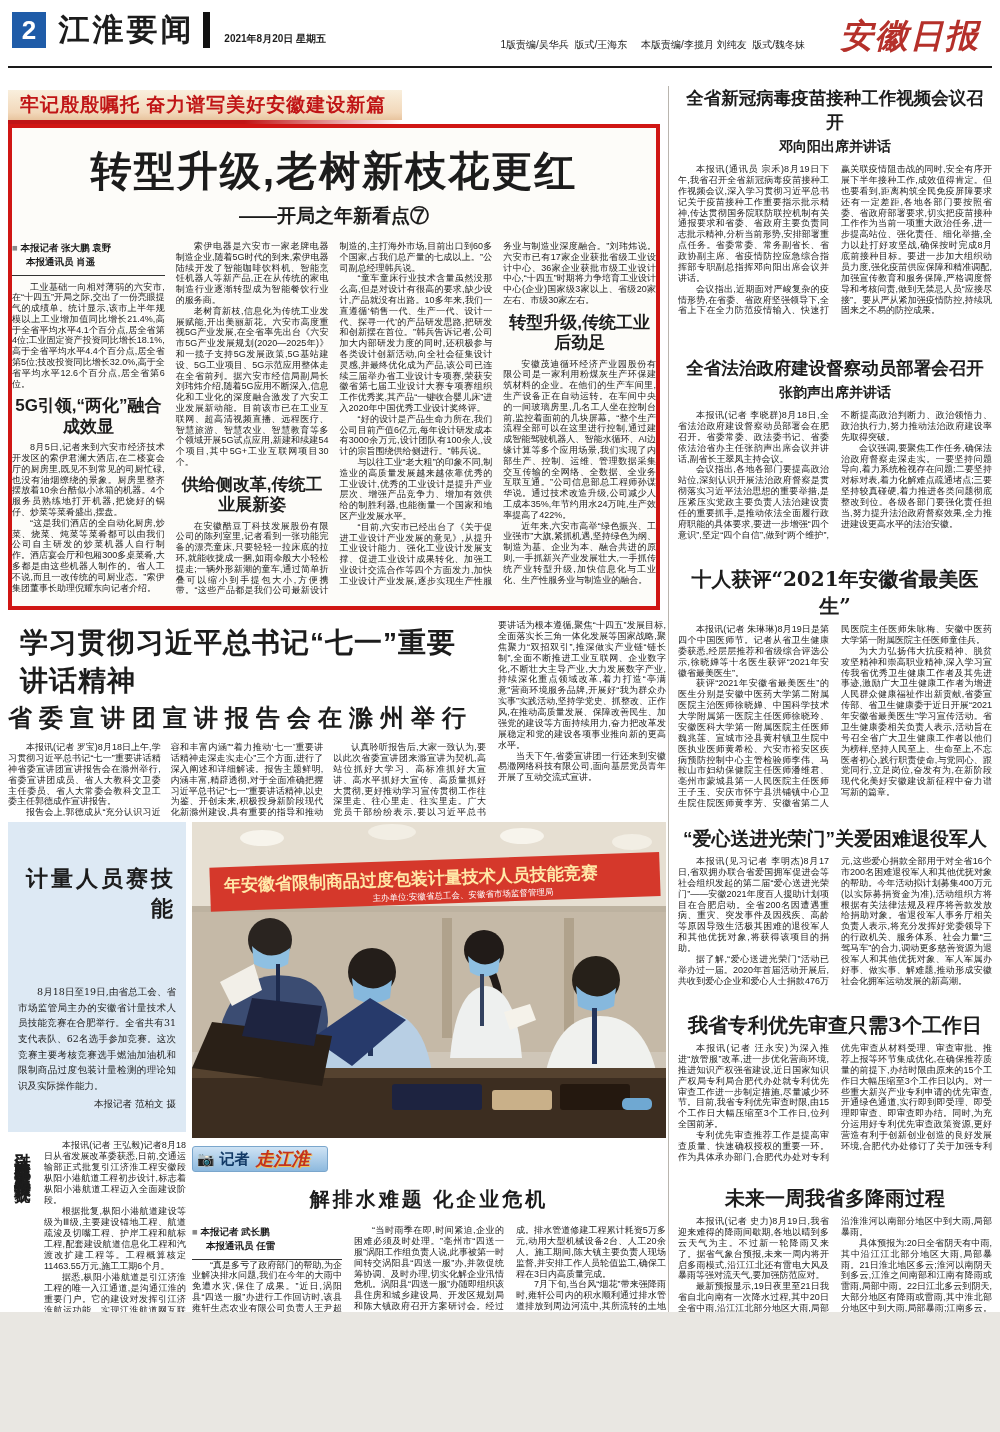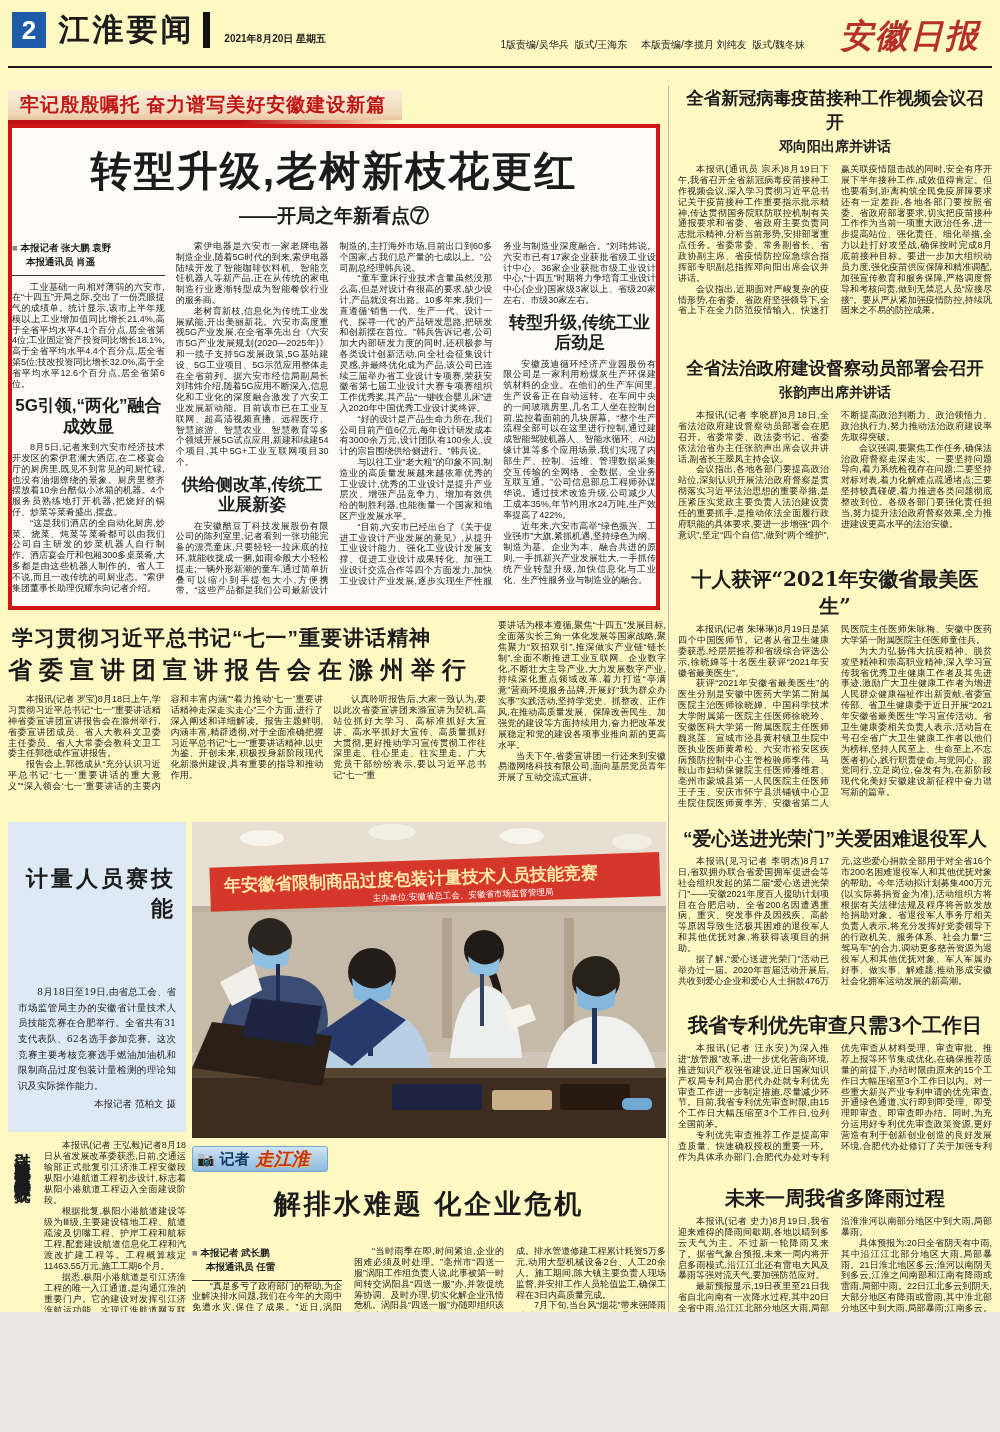--- a/index.html
+++ b/index.html
@@ -1,16 +1,16 @@
 <!DOCTYPE html>
 <html><head>
 <meta charset="utf-8">
 <style>
   html,body{margin:0;padding:0;background:#e9e7e2;}
-  .page{position:relative;width:1000px;height:1312px;margin:0 auto;background:#fef9c3;
+  .page{position:relative;width:1000px;height:1312px;margin:0 auto;background:#ffffff;
         font-family:"Liberation Sans",sans-serif;color:#1c1c1c;overflow:hidden;}
   
   .masthead{position:absolute;left:12px;top:12px;right:10px;height:50px;}
   .pagenum{display:inline-block;vertical-align:top;width:34px;height:36px;background:#1f5ca8;color:#fff;
            font-size:26px;font-weight:bold;text-align:center;line-height:36px;}
   .section-title{display:inline-block;vertical-align:top;font-size:31px;font-weight:bold;letter-spacing:3px;line-height:36px;margin-left:8px;}
   .section-bar{display:inline-block;vertical-align:top;width:7px;height:36px;background:#111;margin-left:4px;}
   .m-date{display:inline-block;vertical-align:bottom;font-size:10px;margin-left:10px;line-height:14px;padding-bottom:2px;font-weight:bold;}
   .editors{position:absolute;right:185px;top:26px;font-size:10px;color:#222;white-space:pre;}
   .paper-logo{position:absolute;right:10px;top:2px;font-size:33px;color:#b5302a;font-weight:bold;font-style:italic;
@@ -37,21 +37,21 @@
   .rightcol{position:absolute;left:678px;top:84px;width:314px;height:1348px;overflow:hidden;}
   .r-art{margin-bottom:16px;}
   .r-title{text-align:center;font-weight:bold;font-size:17.5px;letter-spacing:0;margin:2px 0 4px;}
   .r-title.big{font-size:20px;font-family:"DejaVu Serif",serif;}
   .r-sub{text-align:center;font-weight:bold;font-size:14px;font-family:"DejaVu Serif",serif;margin:0 0 8px;}
   .r-body{columns:2;column-gap:12px;font-size:9px;line-height:1.21;text-align:justify;overflow:hidden;}
   .r-body p{margin:0;text-indent:2em;}
   
   .midband{position:absolute;left:8px;top:620px;width:658px;height:196px;display:flex;overflow:hidden;}
   .mid-left{width:478px;}
-  .mid-t1{font-size:21px;font-weight:bold;letter-spacing:1px;margin:4px 4px 2px;}
+  .mid-t1{font-size:28px;font-weight:bold;letter-spacing:1px;margin:4px 12px 2px;}
   .mid-t2{font-size:24px;font-weight:bold;letter-spacing:7px;margin:0 0 8px;}
   .mid-body{columns:3;column-gap:10px;height:118px;overflow:hidden;font-size:9px;line-height:1.21;text-align:justify;}
   .mid-body p,.mid-right p{margin:0;text-indent:2em;}
   .mid-right{width:168px;margin-left:12px;font-size:9px;line-height:1.21;text-align:justify;overflow:hidden;}
   p.cont{text-indent:0 !important;}
   
   .leftband{position:absolute;left:8px;top:822px;width:178px;}
   .jiliang{background:#dde9f4;height:310px;padding:8px 10px;box-sizing:border-box;overflow:hidden;}
   .jl-title{text-align:right;font-size:22px;font-weight:bold;letter-spacing:3px;margin:34px 0 60px;}
   .jl-cap{font-size:9.5px;line-height:1.65;text-align:justify;font-family:"DejaVu Serif",serif;text-indent:2em;}
@@ -64,21 +64,21 @@
   
   .photo{position:absolute;left:192px;top:822px;width:474px;height:316px;overflow:hidden;}
   
   .bottomband{position:absolute;left:192px;top:1146px;width:474px;height:286px;overflow:hidden;}
   .badge{display:inline-flex;align-items:center;height:24px;border-radius:3px;padding:0 18px 0 4px;
          background:linear-gradient(180deg,#cfe3f4,#8db9de);border:1px solid #7aa6cc;}
   .badge .cam{font-size:14px;margin-right:5px;}
   .badge .b1{font-size:15px;font-weight:bold;color:#123a66;margin-right:6px;}
   .badge .b2{font-size:18px;font-weight:bold;font-style:italic;color:#c3331c;font-family:"DejaVu Serif",serif;
              text-shadow:1px 1px 0 #f0c35c;}
-  .ps-title{text-align:center;font-size:27px;font-weight:bold;letter-spacing:3px;margin:14px 0 24px;}
+  .ps-title{text-align:center;font-size:20px;font-weight:bold;letter-spacing:3px;margin:14px 0 12px;}
   .ps-body{columns:3;column-gap:12px;height:196px;overflow:hidden;font-size:9px;line-height:1.21;text-align:justify;}
   .ps-body p{margin:0;text-indent:2em;}
   .ps-byline{font-weight:bold;font-size:9.5px;line-height:1.5;border-bottom:1.5px solid #333;padding-bottom:5px;margin-bottom:6px;text-indent:0 !important;}
   .ps-byline .sq{color:#8a8a8a;}
 </style>
 </head>
 <body>
 
 <div class="page">
 

